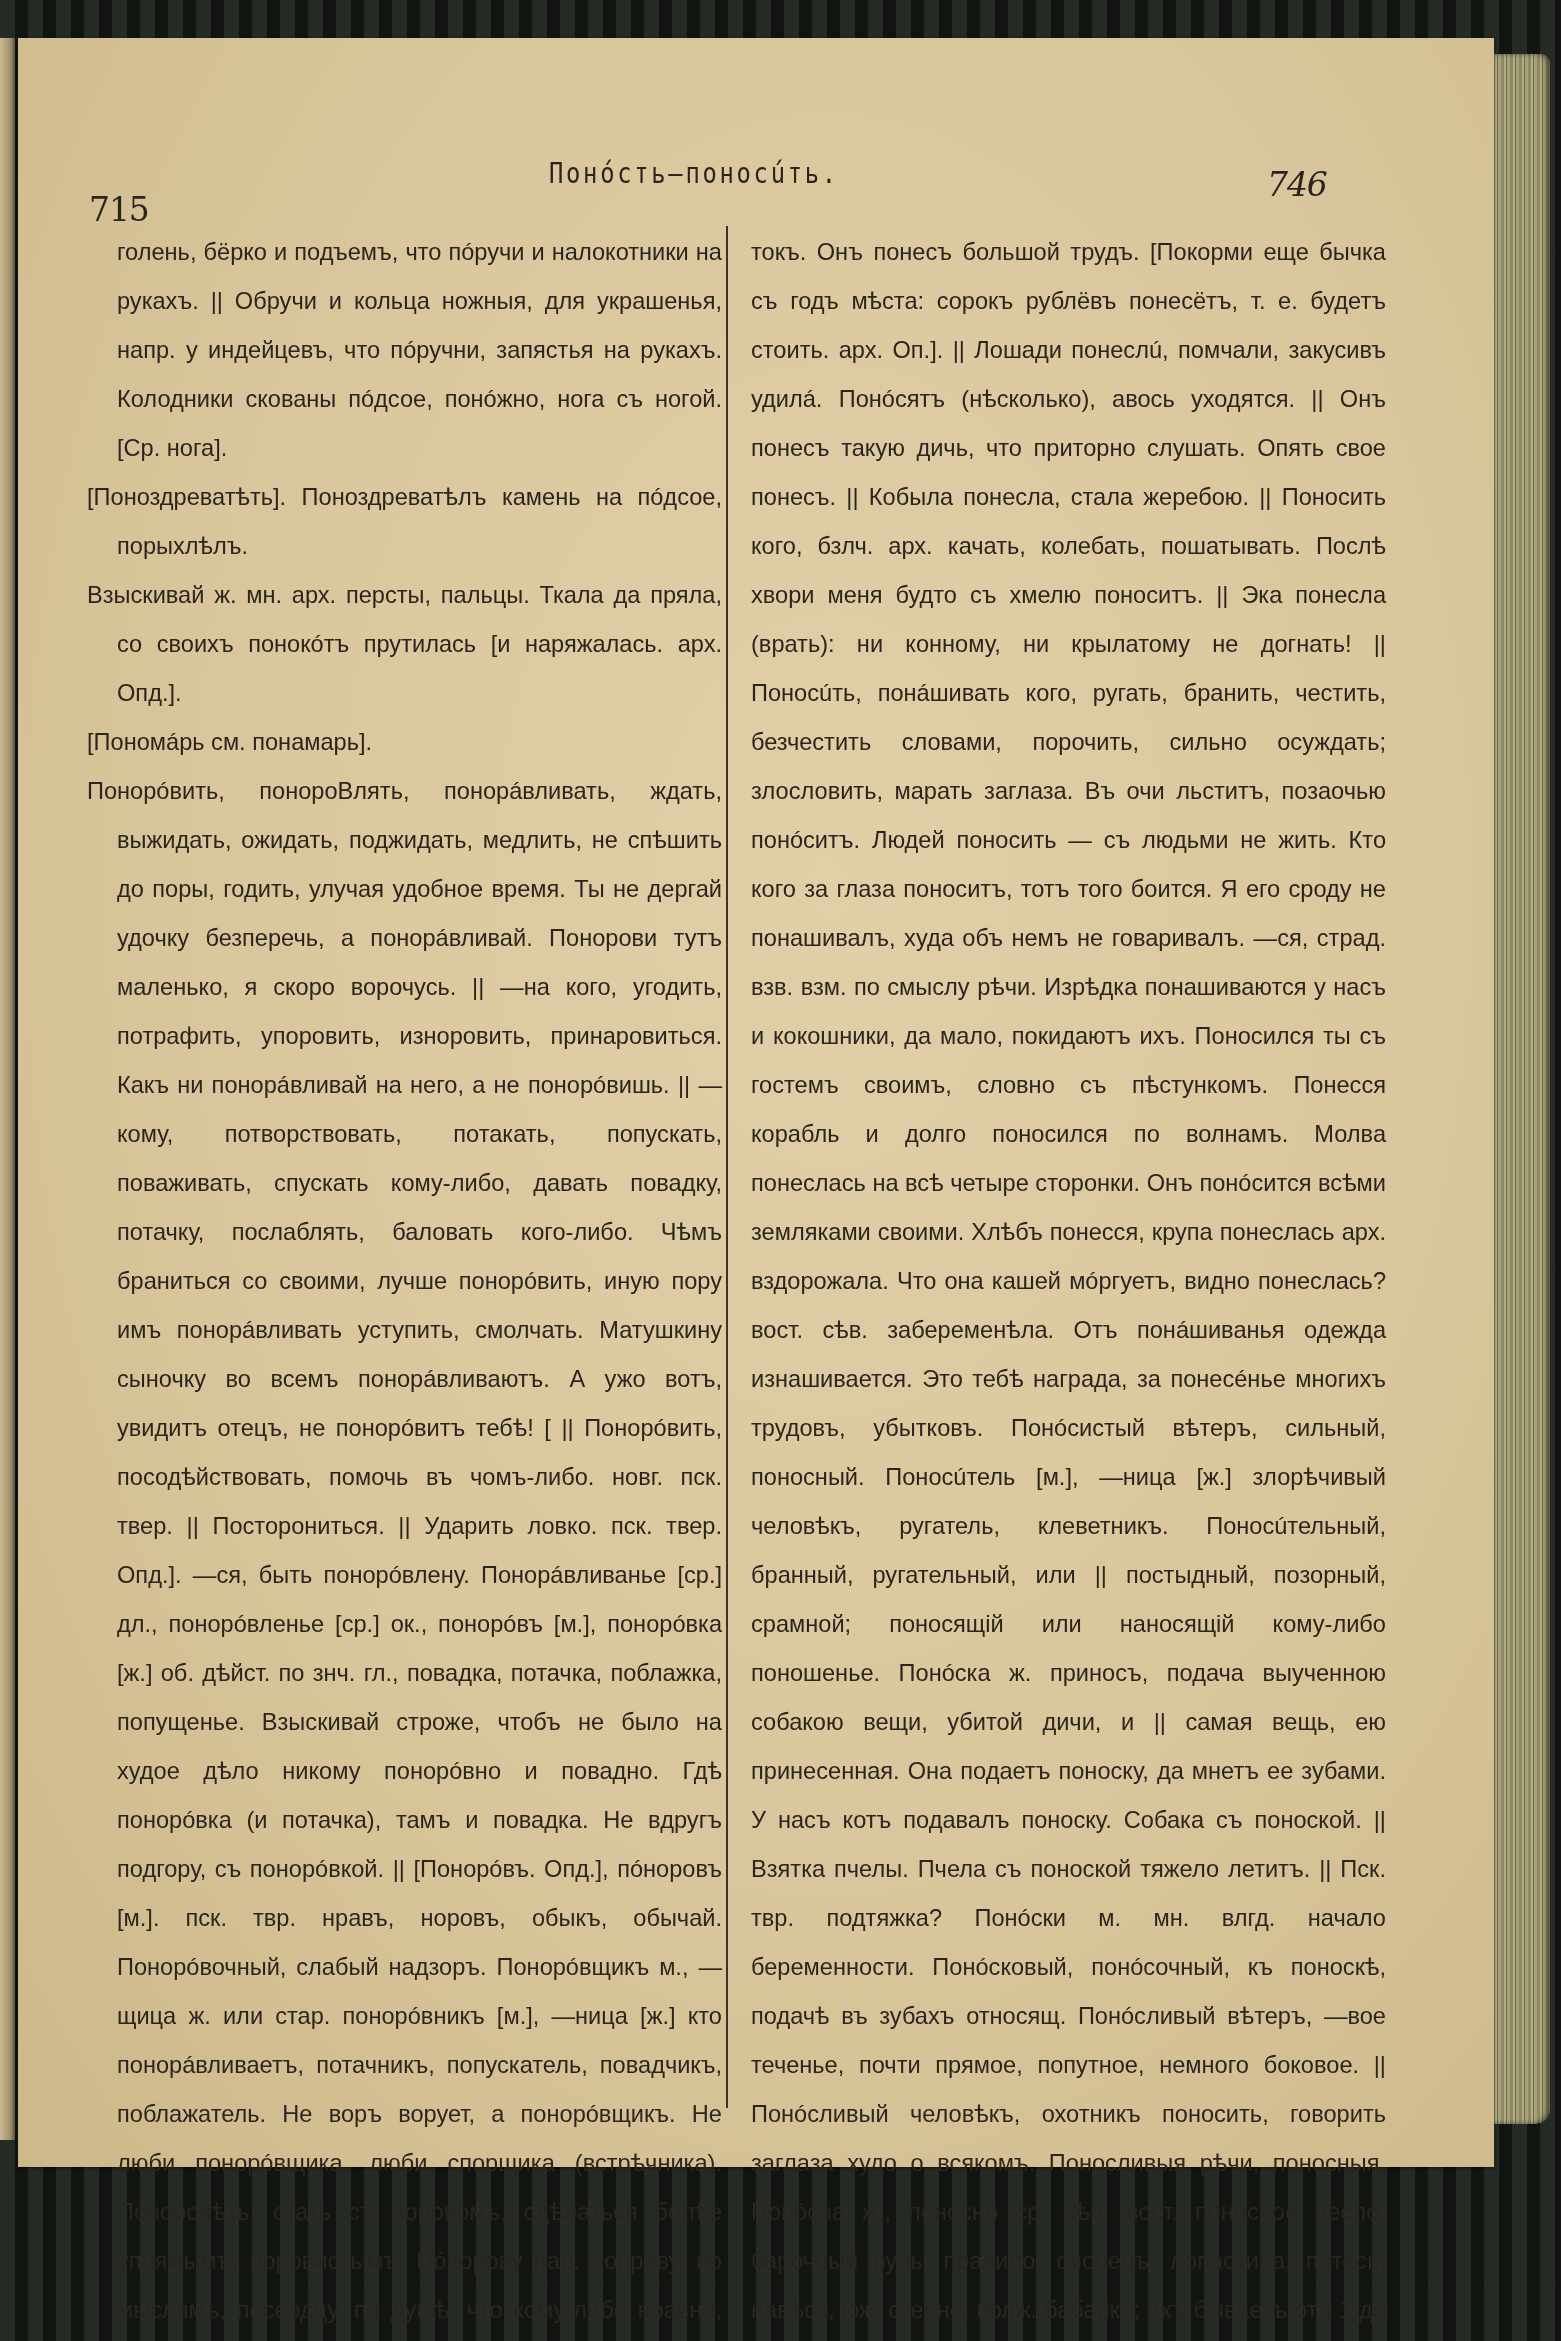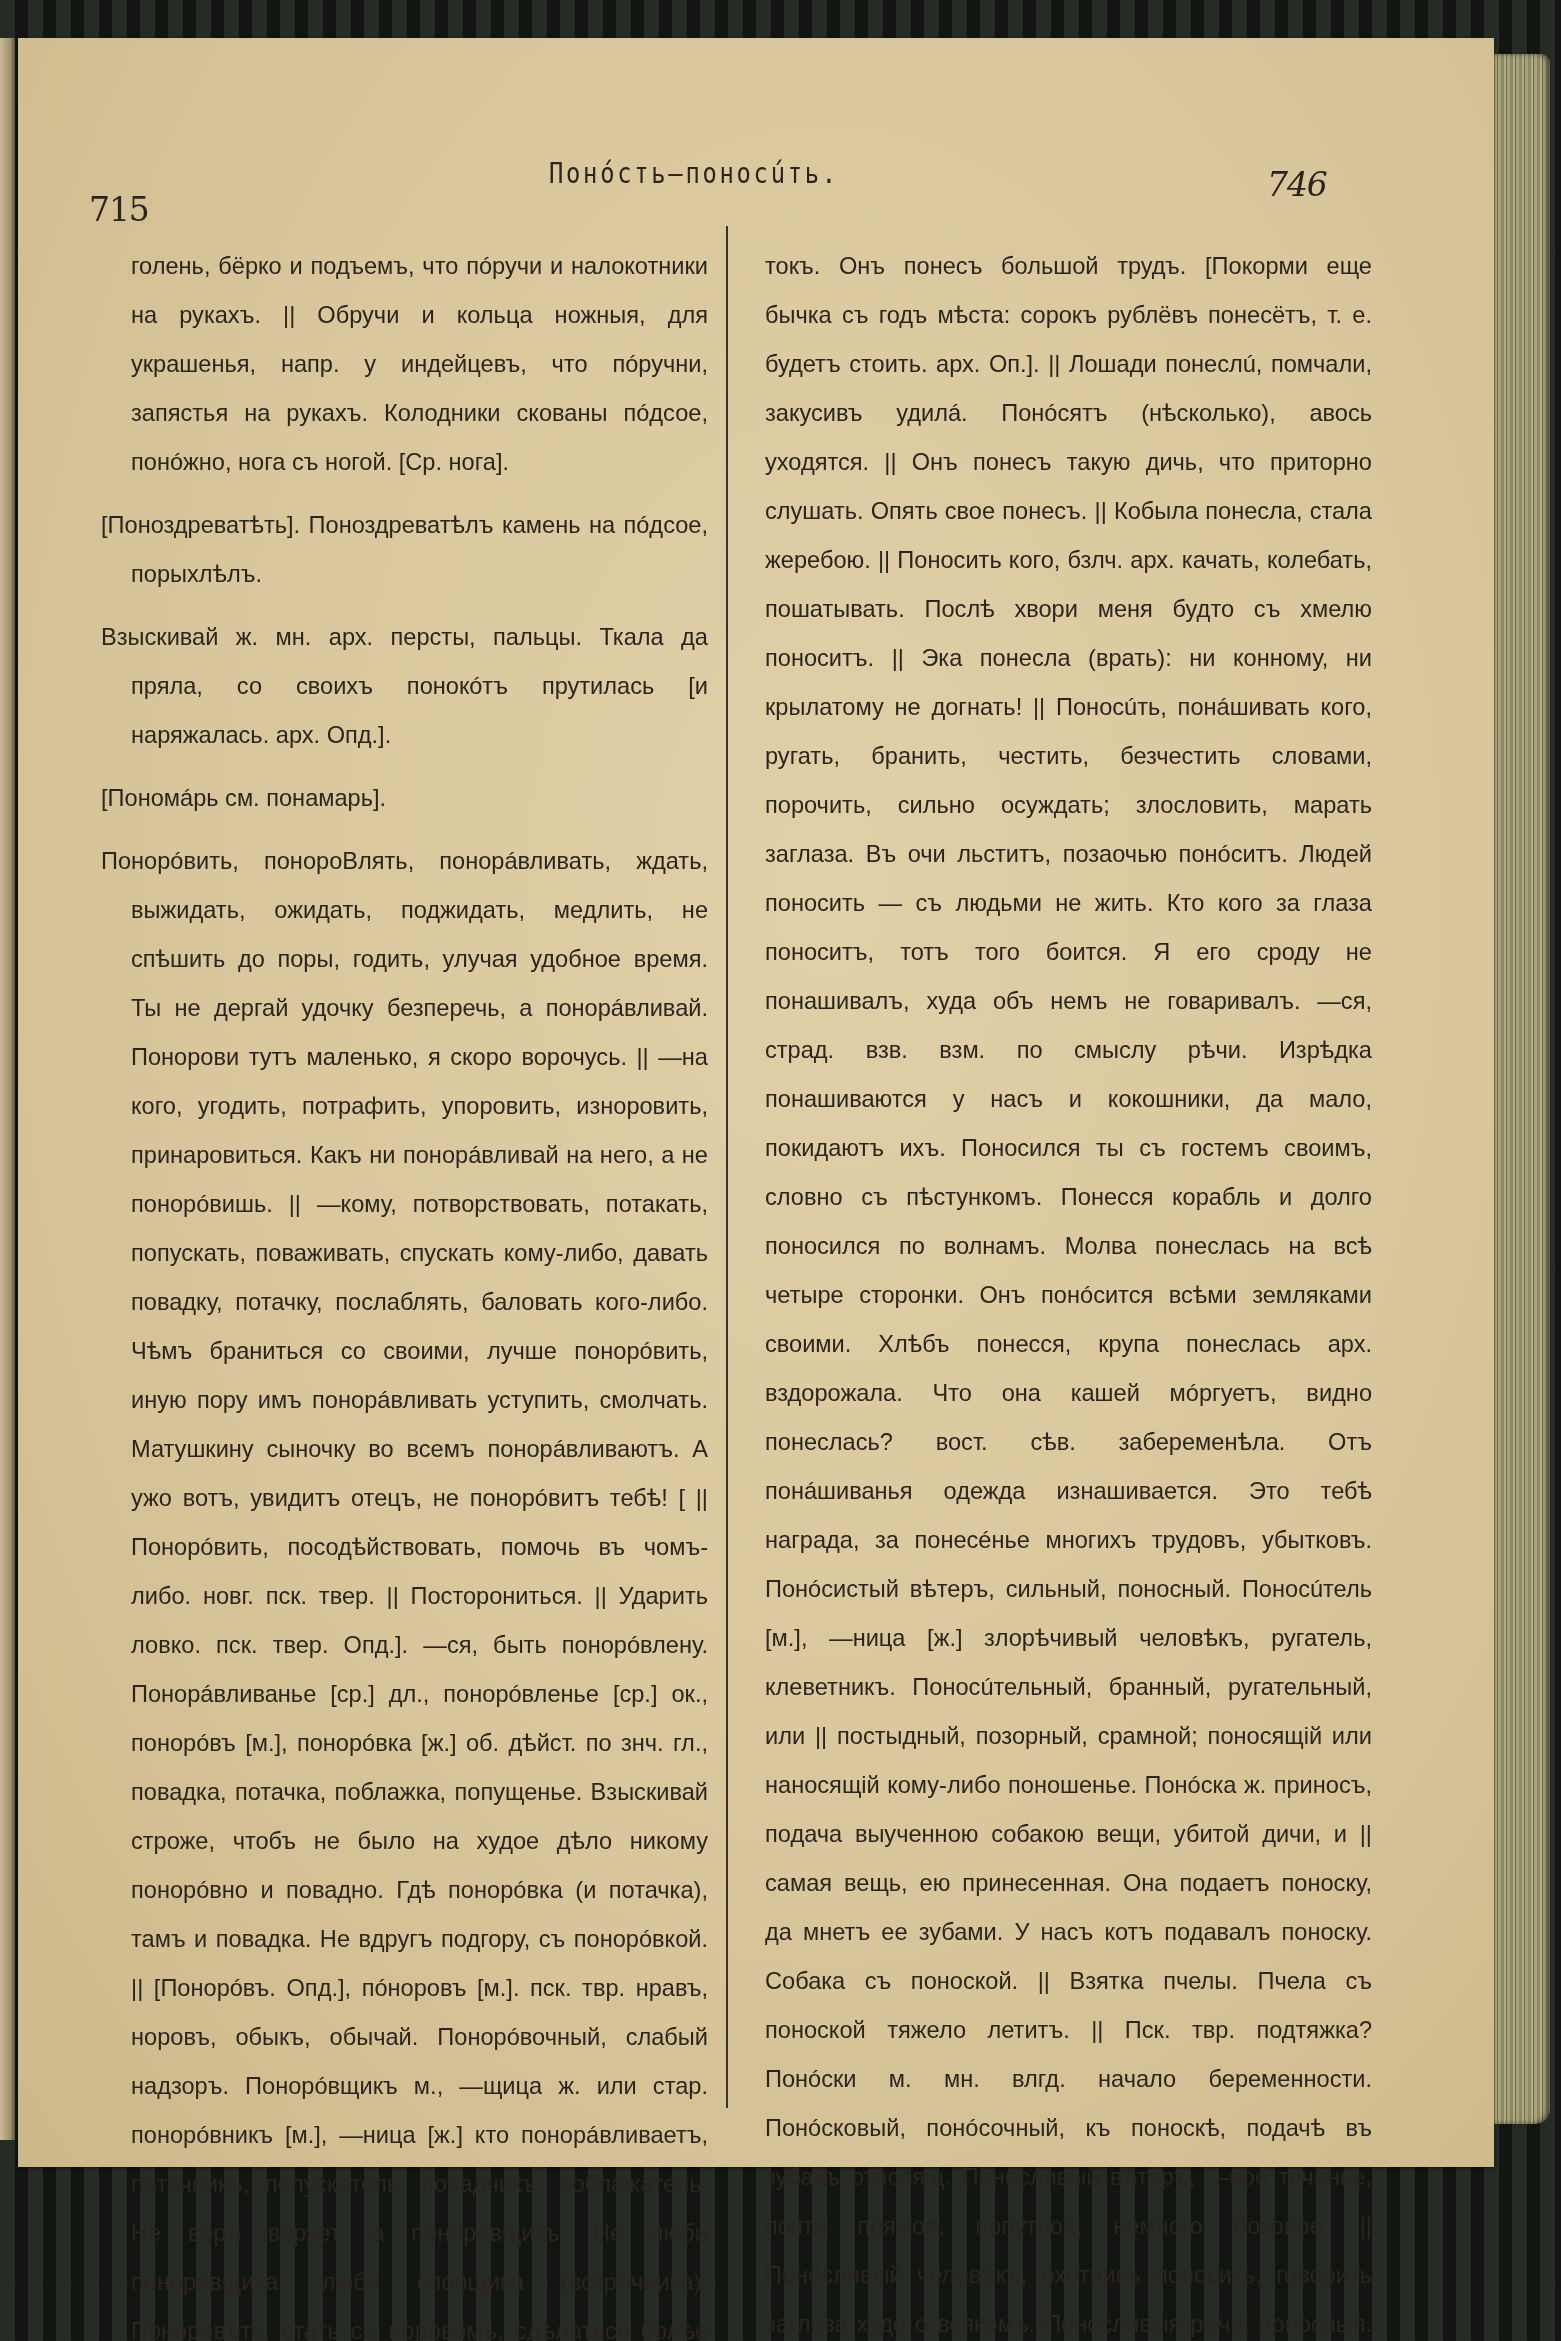--- a/index.html
+++ b/index.html
@@ -46,21 +46,21 @@
   .column {
     position: absolute; top: 190px; width: 635px; color: #2b251d;
     font-family: "Liberation Sans Narrow", "Liberation Sans", sans-serif;
     font-size: 23.6px; line-height: 49px; text-align: justify;
   }
   .column.left { left: 69px; }
   .column.right { left: 733px; }
   .col-rule {
     position: absolute; left: 708px; top: 188px; width: 1.6px; height: 1882px; background: #3a3328;
   }
-  .entry { margin: 14px; text-indent: -30px; padding-left: 30px; }
+  .entry { margin: 0; text-indent: -30px; padding-left: 30px; }
   .entry.cont { text-indent: 0; padding-left: 30px; }
   .column.right .entry.cont { padding-left: 0; }
 </style>
 </head>
 <body>
 
 <div class="bg-texture"></div>
 <div class="left-sliver"></div>
 <div class="page-edges"></div>
 

